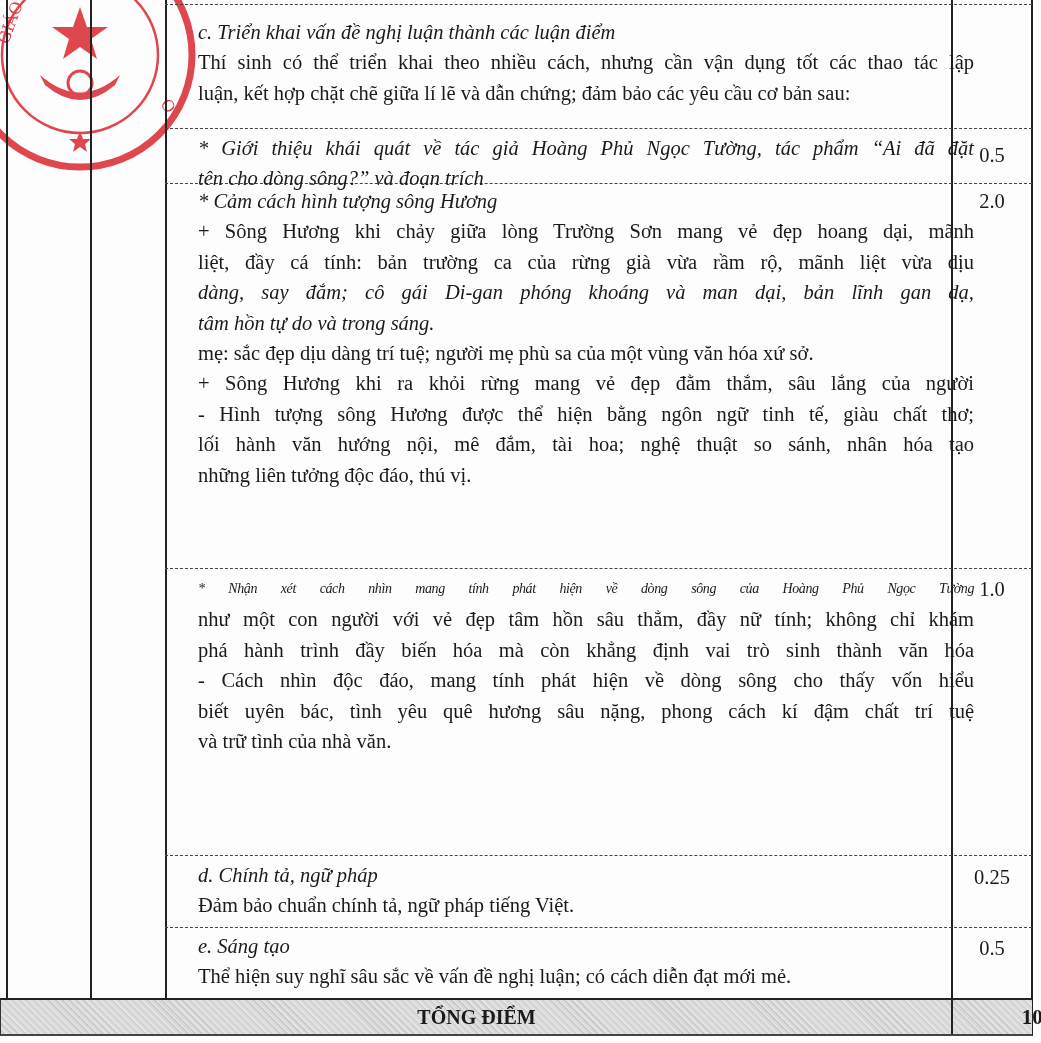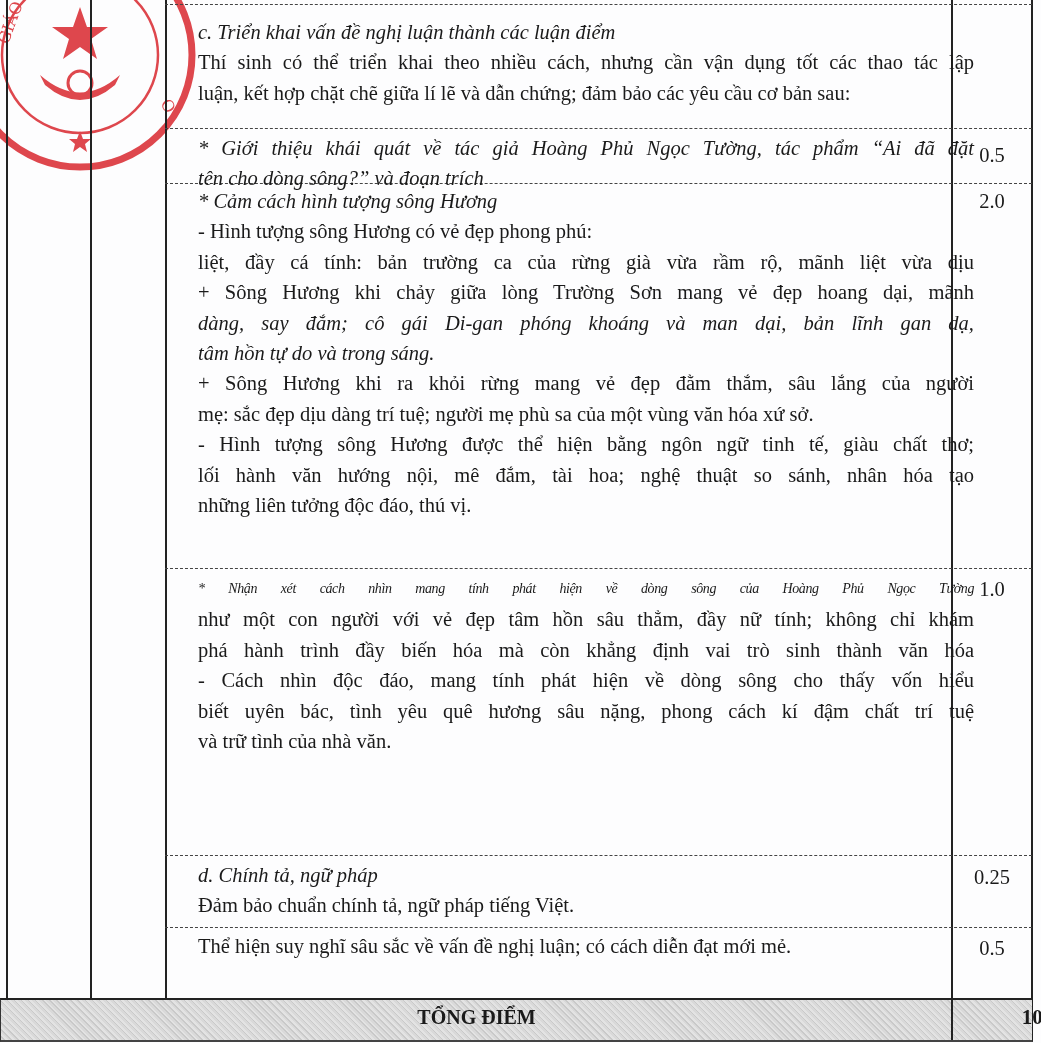--- a/index.html
+++ b/index.html
@@ -37,21 +37,21 @@
     i, .it { font-style: italic; }
     .cond { font-size: 14px; letter-spacing: -0.4px; }
 
     .score {
       position: absolute; left: 953px; width: 78px;
       text-align: center; font-size: 20.5px; line-height: 30px;
     }
 
     
     .total-row {
-      position: absolute; left: 0; top: 998px; width: 1033px; height: 44px;
+      position: absolute; left: 0; top: 998px; width: 1033px; height: 38px;
       background: repeating-linear-gradient(45deg, #d9d9d9 0 2px, #c9c9c9 2px 3px, #e3e3e3 3px 5px);
       border-top: 2px solid #222; border-bottom: 2px solid #444; border-left: 1.5px solid #333; border-right: 1.5px solid #222;
       box-sizing: border-box;
     }
     .total-label {
       position: absolute; left: 0; width: 951px; top: 4px;
       text-align: center; font-weight: bold; font-size: 20px; line-height: 26px;
     }
     .total-divider { position: absolute; left: 950px; top: 0; width: 1.5px; height: 100%; background: #222; }
     .total-score {
@@ -102,27 +102,26 @@
   </div>
 
   <div class="cell it" style="top:133px">
     <span class="line">* Giới thiệu khái quát về tác giả Hoàng Phủ Ngọc Tường, tác phẩm “Ai đã đặt</span>
     <span class="line last">tên cho dòng sông?” và đoạn trích</span>
   </div>
   <div class="score" style="top:140px">0.5</div>
 
   <div class="cell" style="top:186px">
     <span class="line last it">* Cảm cách hình tượng sông Hương</span>
-    <span class="line last">- Hình tượng sông Hương có vẻ đẹp phong phú:</span>
+    <span class="line">+ Sông Hương khi chảy giữa lòng Trường Sơn mang vẻ đẹp hoang dại, mãnh</span>
     <span class="line">liệt, đầy cá tính: bản trường ca của rừng già vừa rầm rộ, mãnh liệt vừa dịu</span>
-    <span class="line">+ Sông Hương khi chảy giữa lòng Trường Sơn mang vẻ đẹp hoang dại, mãnh</span>
     <span class="line it">dàng, say đắm; cô gái Di-gan phóng khoáng và man dại, bản lĩnh gan dạ,</span>
     <span class="line last it">tâm hồn tự do và trong sáng.</span>
+    <span class="line last">mẹ: sắc đẹp dịu dàng trí tuệ; người mẹ phù sa của một vùng văn hóa xứ sở.</span>
     <span class="line">+ Sông Hương khi ra khỏi rừng mang vẻ đẹp đằm thắm, sâu lắng của người</span>
-    <span class="line last">mẹ: sắc đẹp dịu dàng trí tuệ; người mẹ phù sa của một vùng văn hóa xứ sở.</span>
     <span class="line">- Hình tượng sông Hương được thể hiện bằng ngôn ngữ tinh tế, giàu chất thơ;</span>
     <span class="line">lối hành văn hướng nội, mê đắm, tài hoa; nghệ thuật so sánh, nhân hóa tạo</span>
     <span class="line last">những liên tưởng độc đáo, thú vị.</span>
   </div>
   <div class="score" style="top:186px">2.0</div>
 
   <div class="cell" style="top:574px">
     <span class="line cond it">* Nhận xét cách nhìn mang tính phát hiện về dòng sông của Hoàng Phủ Ngọc Tường</span>
     <span class="line">như một con người với vẻ đẹp tâm hồn sâu thẳm, đầy nữ tính; không chỉ khám</span>
     <span class="line">phá hành trình đầy biến hóa mà còn khẳng định vai trò sinh thành văn hóa</span>
@@ -132,20 +131,21 @@
   </div>
   <div class="score" style="top:574px">1.0</div>
 
   <div class="cell" style="top:860px">
     <span class="line last it">d. Chính tả, ngữ pháp</span>
     <span class="line last">Đảm bảo chuẩn chính tả, ngữ pháp tiếng Việt.</span>
   </div>
   <div class="score" style="top:862px">0.25</div>
 
   <div class="cell" style="top:931px">
+    <span class="line last it">e. Sáng tạo</span>
     <span class="line last">Thể hiện suy nghĩ sâu sắc về vấn đề nghị luận; có cách diễn đạt mới mẻ.</span>
   </div>
   <div class="score" style="top:933px">0.5</div>
 
   <div class="total-row">
     <div class="total-label">TỔNG ĐIỂM</div>
     <div class="total-divider"></div>
     <div class="total-score">10.0</div>
   </div>
 </div>

